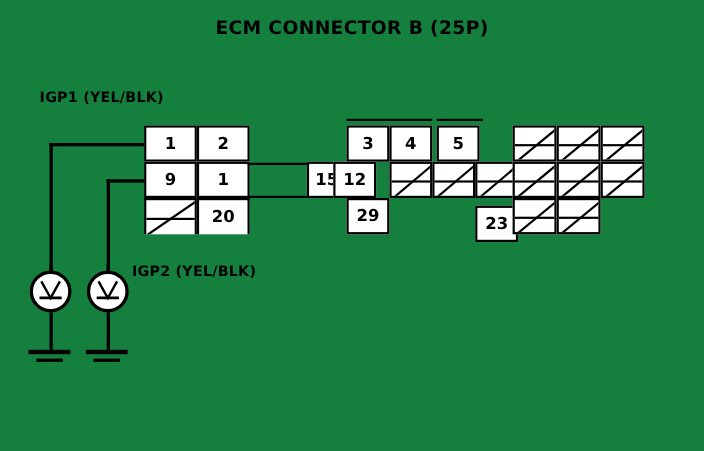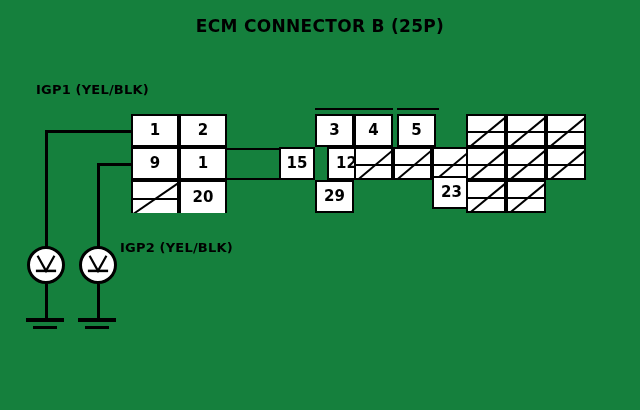--- a/index.html
+++ b/index.html
@@ -145,33 +145,33 @@
   <div class="wire h" style="left:225px; top:148px; width:56px; height:2px;"></div>
   <div class="wire h" style="left:225px; top:178px; width:56px; height:2px;"></div>
 
   <div class="toprail" style="left:315px; top:108px; width:78px;"></div>
   <div class="toprail" style="left:397px; top:108px; width:42px;"></div>
 
   <div class="cell" style="left:315px; top:114px; width:39px; height:33px;">3</div>
   <div class="cell" style="left:354px; top:114px; width:39px; height:33px;">4</div>
   <div class="cell" style="left:397px; top:114px; width:39px; height:33px;">5</div>
 
-  <div class="cell" style="left:327px; top:147px; width:39px; height:33px;">12</div>
+  <div class="cell" style="left:303px; top:147px; width:39px; height:33px;">12</div>
   <div class="cell diag" style="left:354px; top:147px; width:39px; height:33px;">
       <span style="position: absolute; left: 0px; top: 31px; height: 2px; background: rgb(0, 0, 0); transform-origin: 0px 0px; width: 51.0882px; transform: rotate(-40.2364deg);"></span>
     </div>
   <div class="cell diag" style="left:393px; top:147px; width:39px; height:33px;">
       <span style="position: absolute; left: 0px; top: 31px; height: 2px; background: rgb(0, 0, 0); transform-origin: 0px 0px; width: 51.0882px; transform: rotate(-40.2364deg);"></span>
     </div>
   <div class="cell diag" style="left:432px; top:147px; width:39px; height:33px;">
       <span style="position: absolute; left: 0px; top: 31px; height: 2px; background: rgb(0, 0, 0); transform-origin: 0px 0px; width: 51.0882px; transform: rotate(-40.2364deg);"></span>
     </div>
 
   <div class="cell" style="left:315px; top:180px; width:39px; height:33px;">29</div>
-  <div class="cell" style="left:432px; top:176px; width:39px; height:33px;">23</div>
+  <div class="cell" style="left:432px; top:187px; width:39px; height:33px;">23</div>
 
   <div class="cell diag" style="left:466px; top:114px; width:40px; height:33px;">
       <span style="position: absolute; left: 0px; top: 31px; height: 2px; background: rgb(0, 0, 0); transform-origin: 0px 0px; width: 51.8556px; transform: rotate(-39.5226deg);"></span>
     </div>
   <div class="cell diag" style="left:506px; top:114px; width:40px; height:33px;">
       <span style="position: absolute; left: 0px; top: 31px; height: 2px; background: rgb(0, 0, 0); transform-origin: 0px 0px; width: 51.8556px; transform: rotate(-39.5226deg);"></span>
     </div>
   <div class="cell diag" style="left:546px; top:114px; width:40px; height:33px;">
       <span style="position: absolute; left: 0px; top: 31px; height: 2px; background: rgb(0, 0, 0); transform-origin: 0px 0px; width: 51.8556px; transform: rotate(-39.5226deg);"></span>
     </div>

